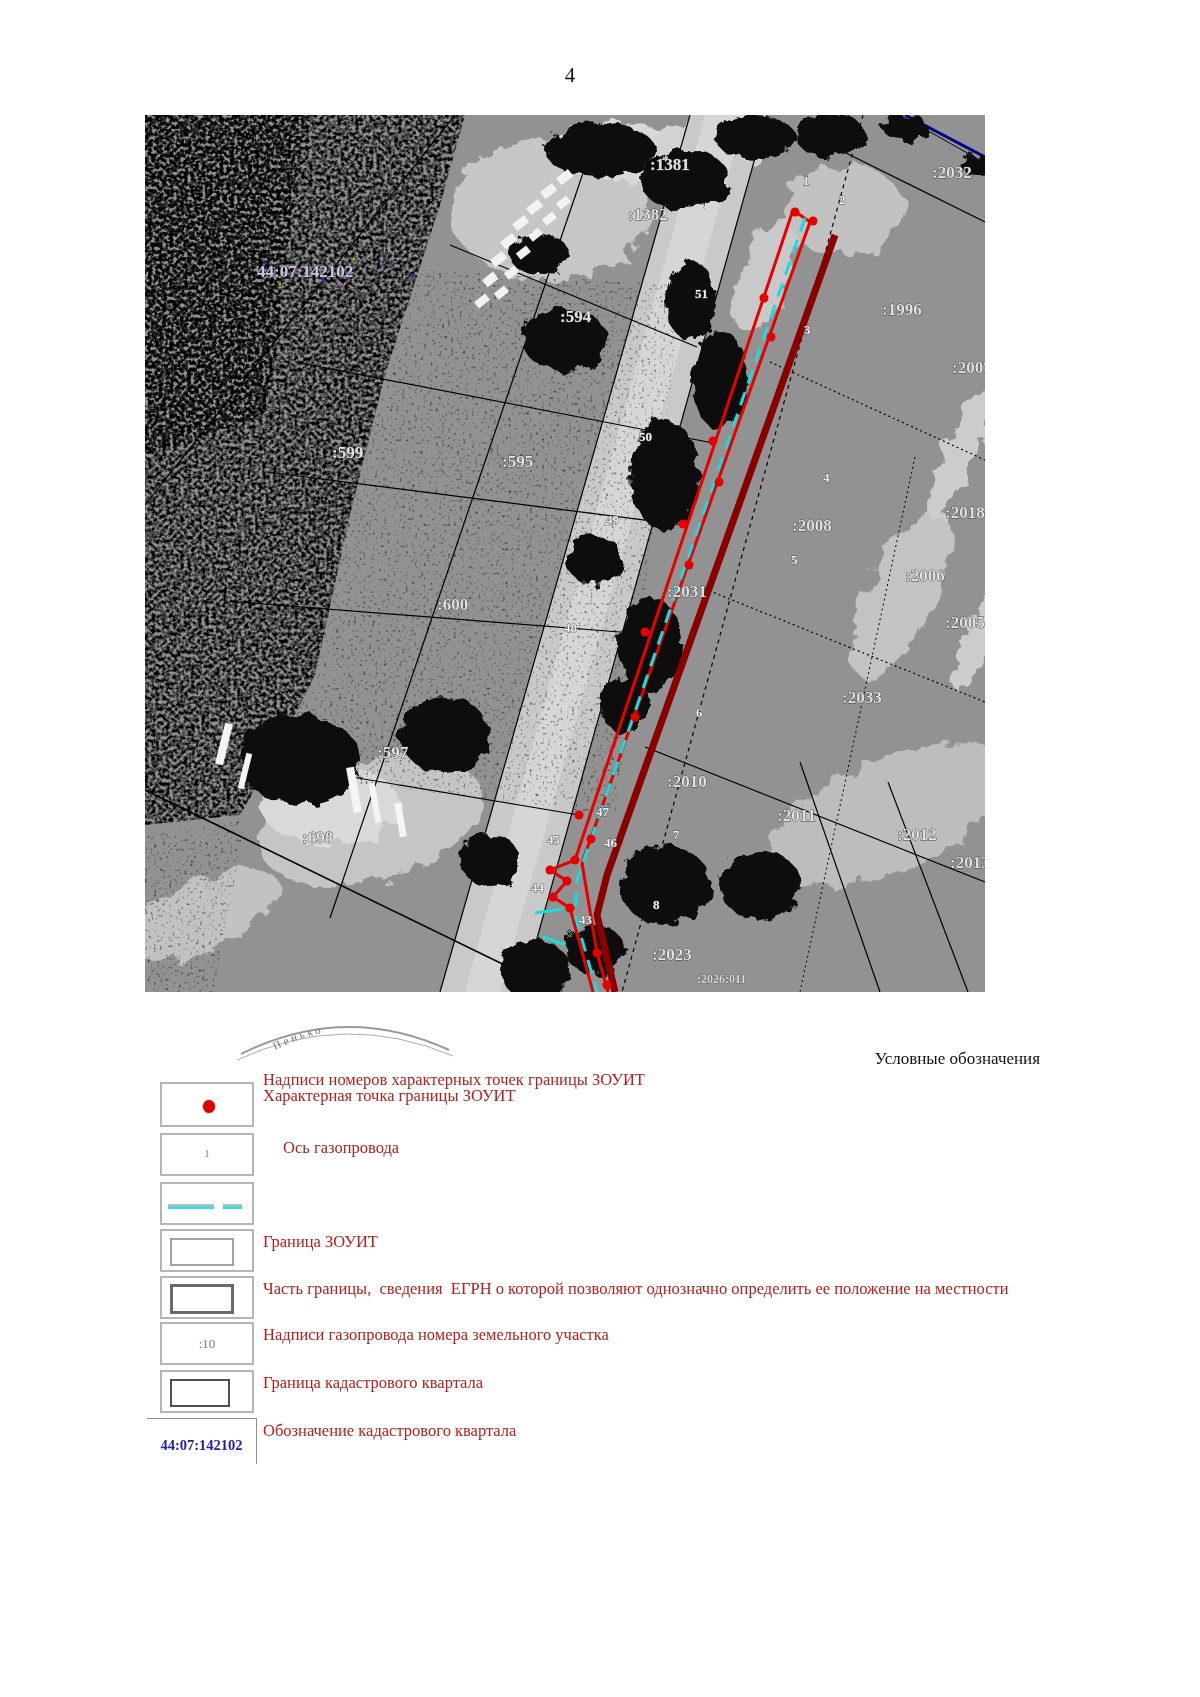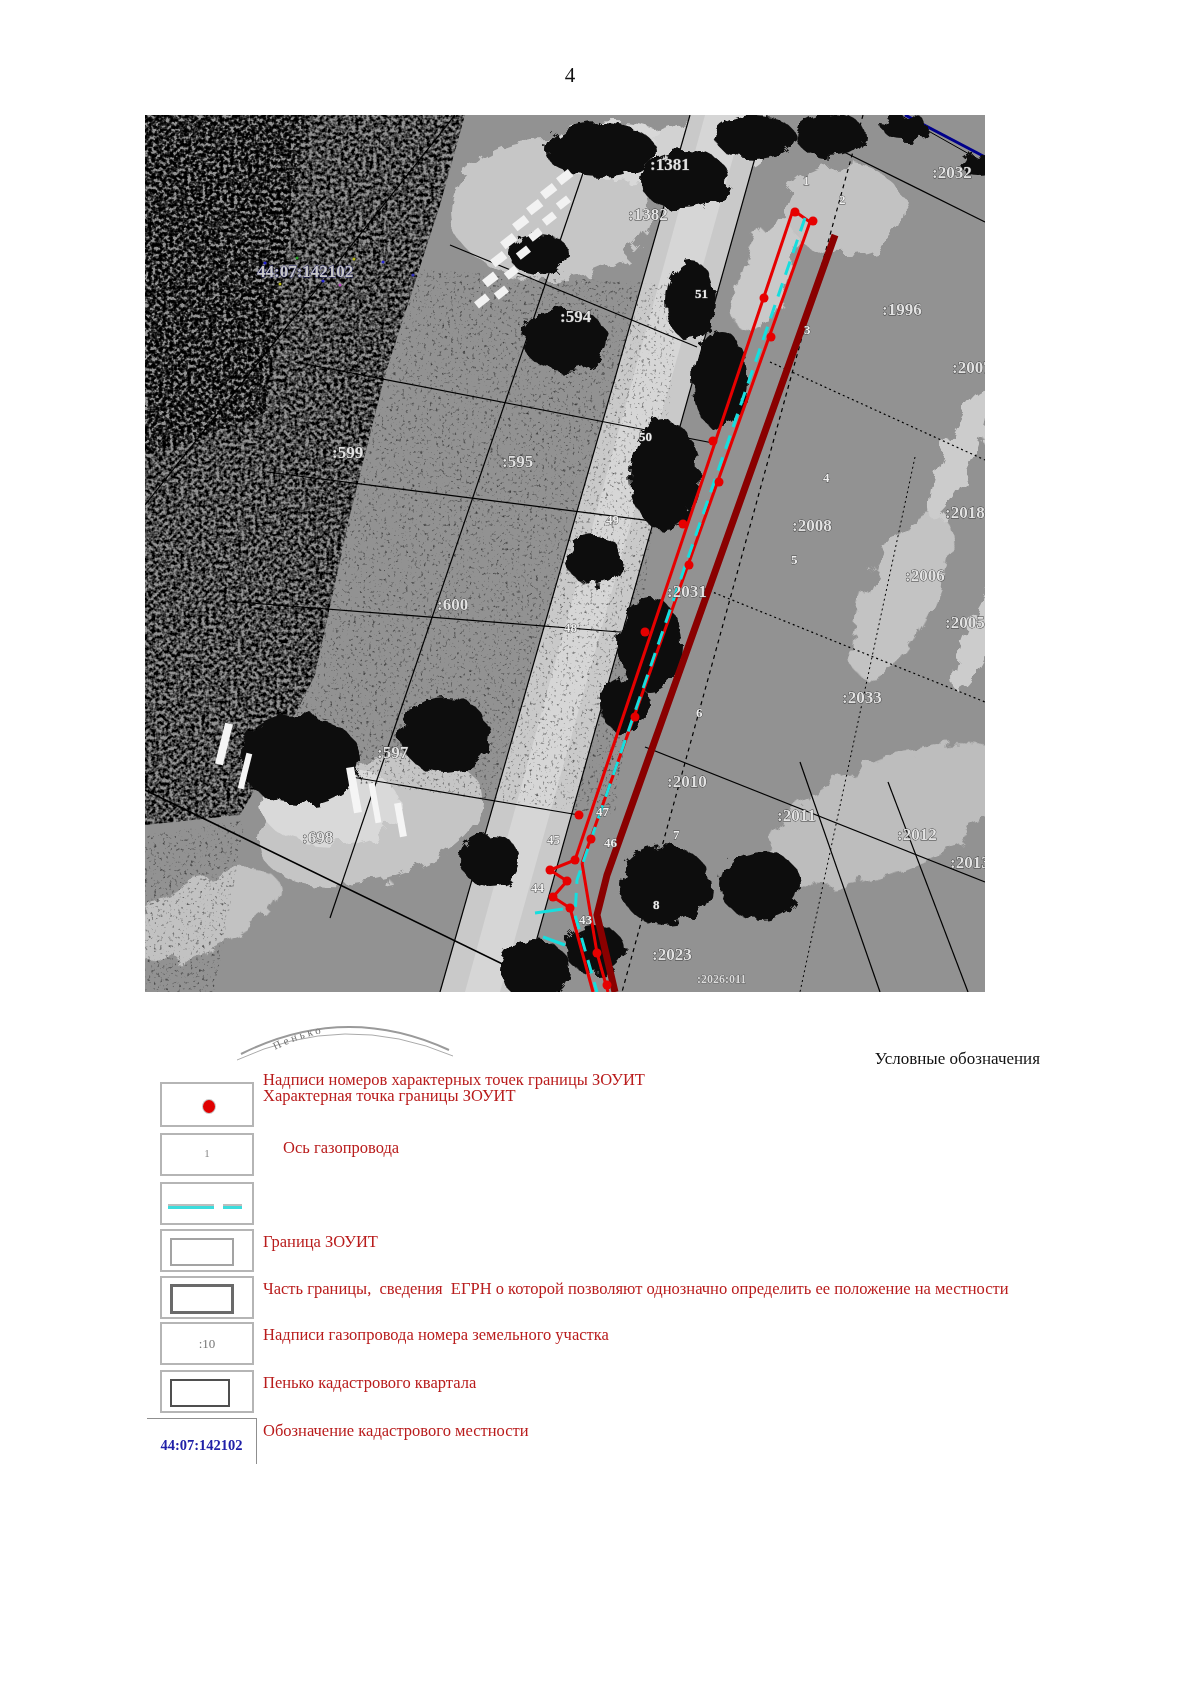--- a/index.html
+++ b/index.html
@@ -332,23 +332,23 @@
     <div class="swatch" style="top:1322px;padding-left:27px;">
       <span class="knum">:10</span>
     </div>
     <div class="legend-label" style="top:1325px;">Надписи газопровода номера земельного участка</div>
   </div>
 
   <div class="legend-row">
     <div class="swatch" style="top:1370px;">
       <span class="rect-dark2"></span>
     </div>
-    <div class="legend-label" style="top:1373px;">Пенько кадастрового квартала</div>
+    <div class="legend-label" style="top:1373px;">Граница кадастрового квартала</div>
   </div>
 
   <div class="legend-row">
     <div class="quarter-box">
       <span>44:07:142102</span>
     </div>
-    <div class="legend-label" style="top:1421px;">Обозначение кадастрового местности</div>
+    <div class="legend-label" style="top:1421px;">Обозначение кадастрового квартала</div>
   </div>
 
 </div>
 
 </body></html>

